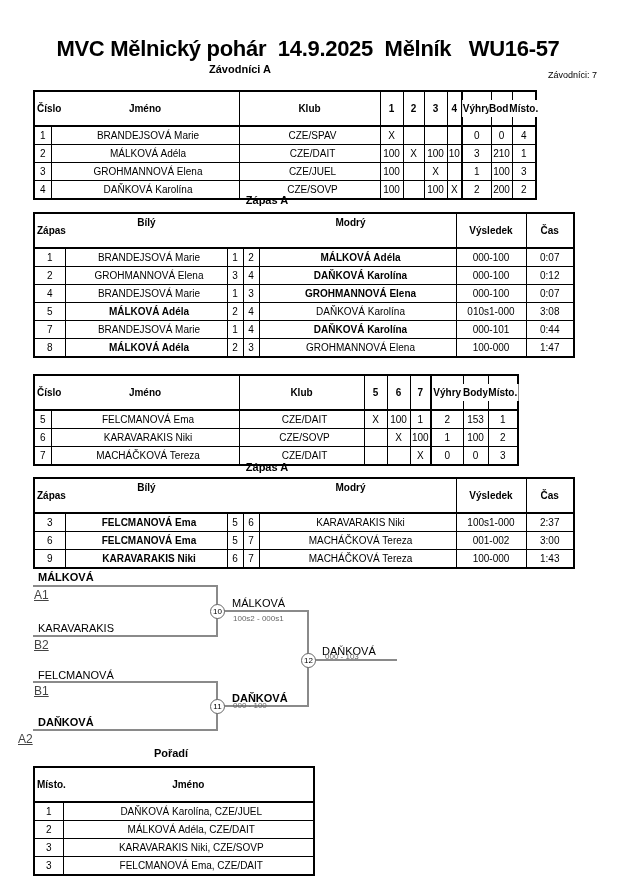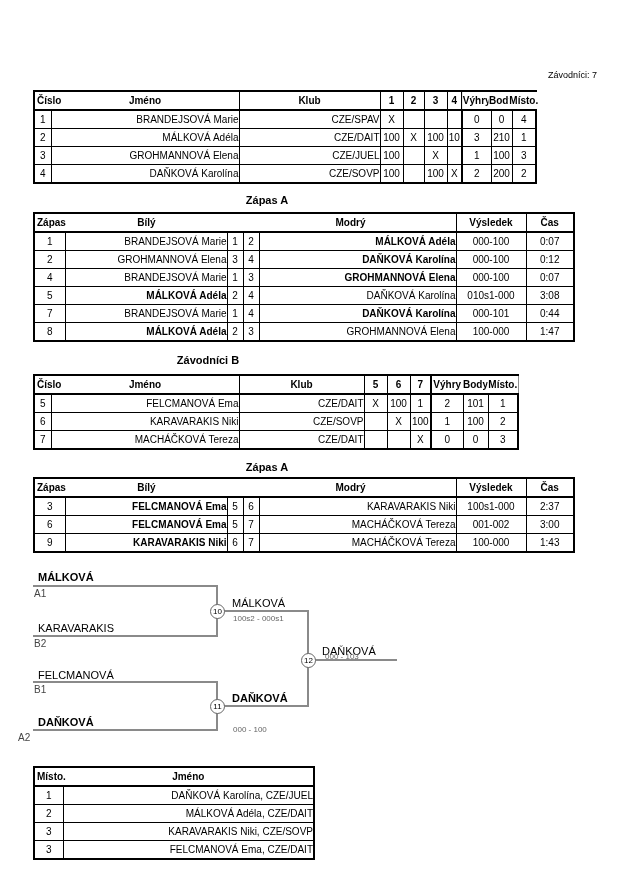--- a/index.html
+++ b/index.html
@@ -6,44 +6,46 @@
   .page{position:relative;width:630px;height:891px;background:#fff;overflow:hidden;
         font-family:"Liberation Sans",sans-serif;color:#000;}
   .title{position:absolute;top:36px;left:0;width:616px;text-align:center;
          font-size:22px;font-weight:700;white-space:pre;letter-spacing:-0.3px;}
   .h2{position:absolute;font-weight:700;font-size:11px;text-align:center;}
   .cnt{position:absolute;top:70px;left:497px;width:100px;text-align:right;font-size:9px;}
   .tbl{position:absolute;border-collapse:collapse;table-layout:fixed;border:2px solid #000;background:#fff;}
   .tbl td,.tbl th{border:1px solid #000;height:17px;padding:0;font-size:10px;
                   line-height:17px;white-space:nowrap;overflow:visible;vertical-align:middle;}
   .tbl tr.hd th{border-bottom:2px solid #000;font-weight:700;}
-  .tl{text-align:right;padding-left:6px!important;}
+  .tl{text-align:center;padding-left:6px!important;}
   .tc{text-align:center;}
   .b{font-weight:700;}
   .thickL{border-left:2px solid #000!important;}
   .alignL{text-align:left!important;}
   .ovl{display:inline-block;width:max-content;margin-left:50%;transform:translateX(-50%);
        position:relative;background:#fff;padding:0 1px;z-index:1;}
   .ovlL{display:inline-block;width:max-content;position:relative;background:#fff;
-        padding:0 2px;z-index:1;}
+        padding:8px 2px;z-index:1;}
   .mergehd{position:relative;}
   .mergehd span{position:absolute;top:0;transform:translateX(-50%);font-weight:700;}
   .bl-h{position:absolute;height:0;border-top:2px solid #8a8a8a;}
   .bl-v{position:absolute;width:0;border-left:2px solid #8a8a8a;}
   .bk-name{position:absolute;font-size:11px;white-space:nowrap;}
-  .bk-seed{position:absolute;font-size:10px;color:#444;}
+  .bk-seed{position:absolute;font-size:12px;color:#444;text-decoration:underline;}
   .bk-score{position:absolute;font-size:8px;color:#666;white-space:nowrap;}
   .bk-circle{position:absolute;width:13px;height:13px;border:1px solid #666;border-radius:50%;
              background:#fff;font-size:8px;line-height:13px;text-align:center;z-index:2;}
 </style>
 </head>
 <body>
 
 <div class="page">
 
+  <div class="title">MVC Mělnický pohár  14.9.2025  Mělník   WU16-57</div>
+  <div class="h2" style="top:63px;left:0;width:480px;">Závodníci A</div>
   <div class="cnt">Závodníci: 7</div>
 
   <table class="tbl" style="left:33px;top:90px;width:504px;">
     <colgroup>
         <col style="width:17px">
         <col style="width:188px">
         <col style="width:141px">
         <col style="width:23px">
         <col style="width:21px">
         <col style="width:23px">
@@ -188,21 +190,20 @@
       <td class="tl b">MÁLKOVÁ Adéla</td>
       <td class="tc">2</td>
       <td class="tc">3</td>
       <td class="tl">GROHMANNOVÁ Elena</td>
       <td class="tc">100-000</td>
       <td class="tc">1:47</td>
     </tr>
   </tbody>
     </table>
 
-  <div class="h2" style="top:354px;left:0;width:416px;">Závodníci B</div>
 
   <table class="tbl" style="left:33px;top:374px;width:486px;">
     <colgroup>
         <col style="width:17px">
         <col style="width:188px">
         <col style="width:125px">
         <col style="width:23px">
         <col style="width:23px">
         <col style="width:21px">
         <col style="width:32px">
@@ -222,21 +223,21 @@
       <th class="alignL"><span class="ovl">Místo.</span></th>
     </tr>
     <tr>
       <td class="tc">5</td>
       <td class="tl">FELCMANOVÁ Ema</td>
       <td class="tl">CZE/DAIT</td>
       <td class="tc">X</td>
       <td class="tc">100</td>
       <td class="tc">1</td>
       <td class="tc thickL">2</td>
-      <td class="tc">101</td>
+      <td class="tc">153</td>
       <td class="tc">1</td>
     </tr>
     <tr>
       <td class="tc">6</td>
       <td class="tl">KARAVARAKIS Niki</td>
       <td class="tl">CZE/SOVP</td>
       <td class="tc"></td>
       <td class="tc">X</td>
       <td class="tc">100</td>
       <td class="tc thickL">1</td>
@@ -329,29 +330,30 @@
     <div class="bk-seed" style="left:34px;top:684px;">B1</div>
 
     <div class="bk-name b" style="left:38px;top:716px;">DAŇKOVÁ</div>
     <div class="bl-h" style="left:33px;top:729px;width:185px;"></div>
     <div class="bk-seed" style="left:18px;top:732px;">A2</div>
 
     <div class="bl-v" style="left:216px;top:681px;height:50px;"></div>
     <div class="bl-h" style="left:216px;top:705px;width:93px;"></div>
     <div class="bk-circle" style="left:210px;top:699px;">11</div>
     <div class="bk-name b" style="left:232px;top:692px;">DAŇKOVÁ</div>
-    <div class="bk-score" style="left:233px;top:725px;">000 - 100</div>
+    <div class="bk-score" style="left:233px;top:701px;">000 - 100</div>
 
     <div class="bl-v" style="left:307px;top:610px;height:97px;"></div>
     <div class="bl-h" style="left:307px;top:659px;width:90px;"></div>
     <div class="bk-circle" style="left:301px;top:653px;">12</div>
     <div class="bk-name" style="left:322px;top:645px;">DAŇKOVÁ</div>
     <div class="bk-score" style="left:325px;top:652px;">000 - 103</div>
   </div>
 
+  <div class="h2" style="top:747px;left:0;width:342px;">Pořadí</div>
 
   <table class="tbl" style="left:33px;top:766px;width:282px;">
     <colgroup>
         <col style="width:29px">
         <col style="width:251px">
       </colgroup>
     <tbody>
         <tr class="hd">
       <th class="alignL"><span class="ovlL">Místo.</span></th>
       <th class="tc">Jméno</th>

